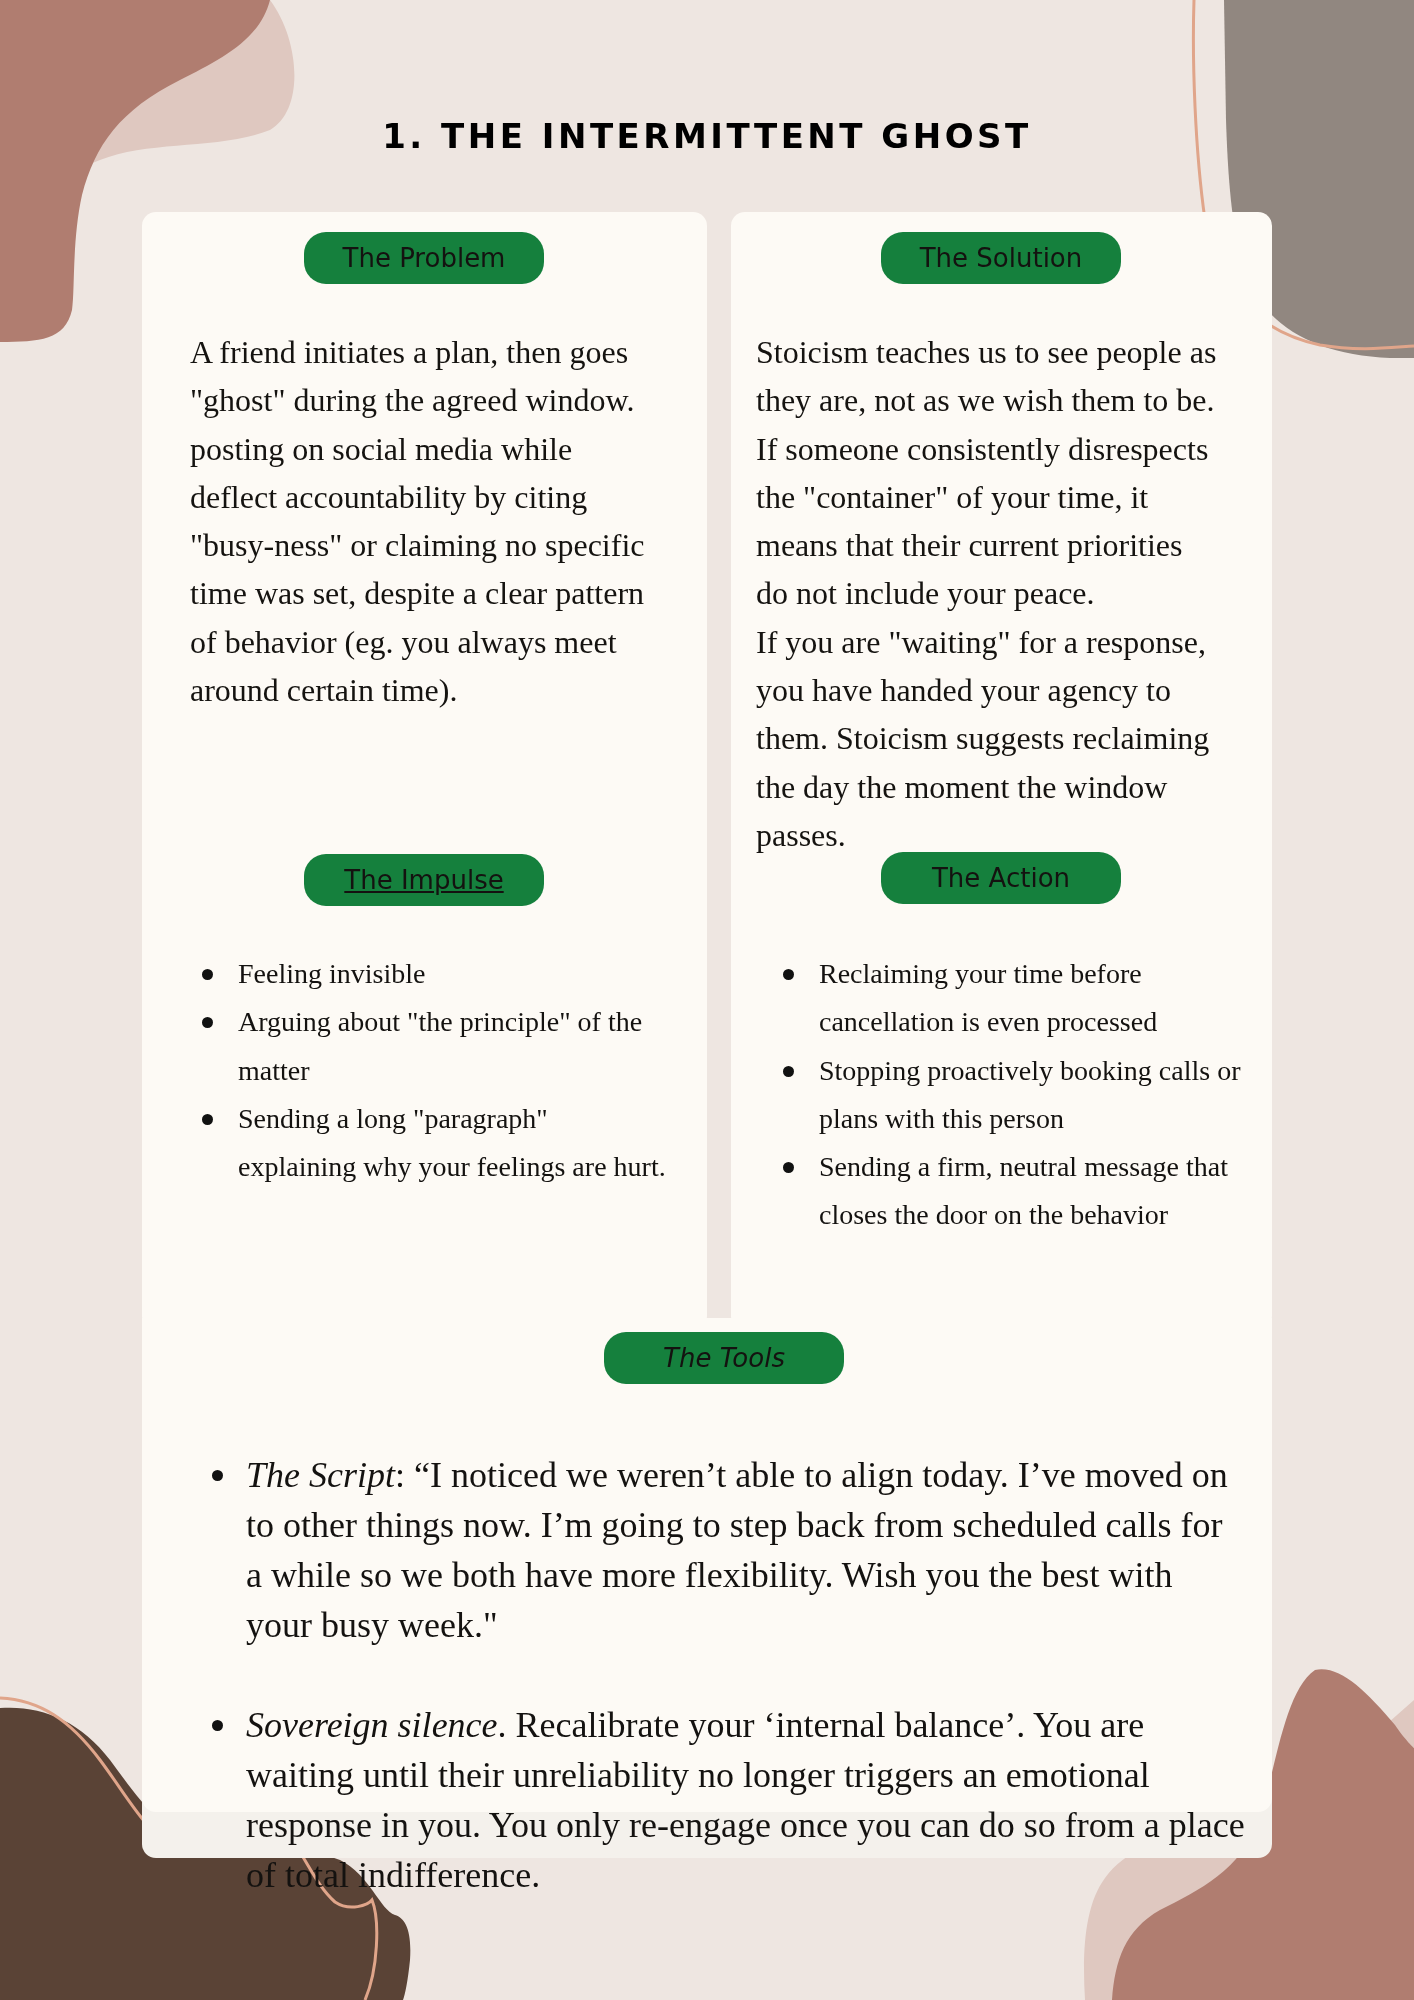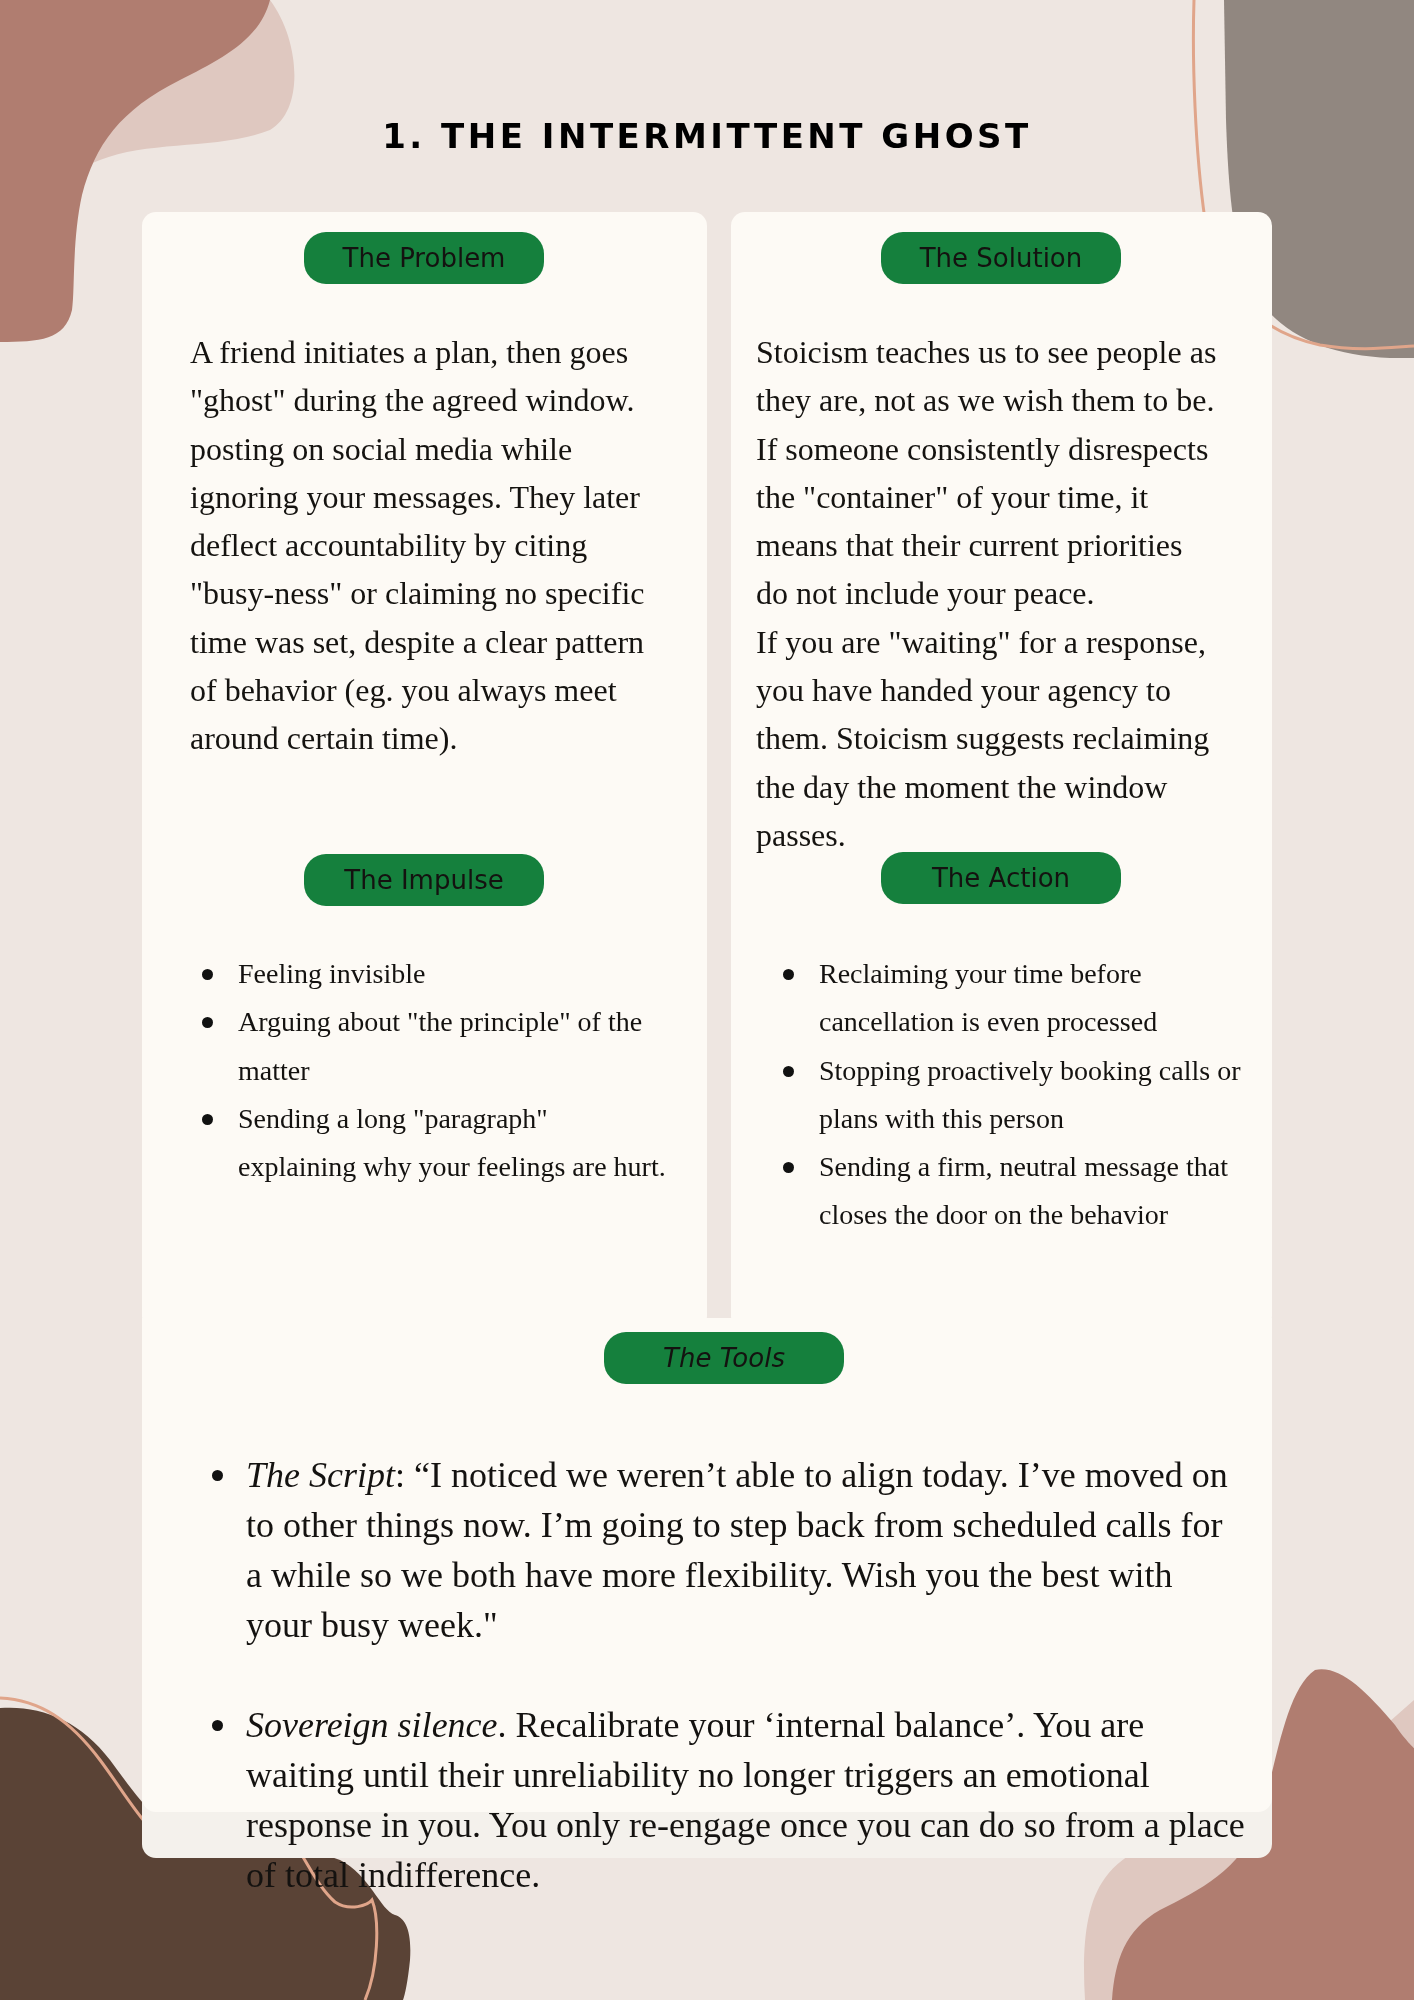--- a/index.html
+++ b/index.html
@@ -69,28 +69,27 @@
 <div class="underlay"></div>
 
 <div class="card left">
   <div class="pill" style="left:162px; top:20px; width:240px;">
     <span>The Problem</span>
   </div>
   <div class="text" style="left:48px; top:116px; width:510px;">
     <div>A friend initiates a plan, then goes</div>
     <div>"ghost" during the agreed window.</div>
     <div>posting on social media while</div>
-    <div>ignoring your messages. They later</div>
     <div>deflect accountability by citing</div>
     <div>"busy-ness" or claiming no specific</div>
     <div>time was set, despite a clear pattern</div>
     <div>of behavior (eg. you always meet</div>
     <div>around certain time).</div>
   </div>
-  <div class="pill" style="left:162px; top:642px; width:240px;">
+  <div class="pill" style="left:162px; top:642px; width:240px;text-decoration:underline;">
     <span>The Impulse</span>
   </div>
   <ul class="blist" style="left:48px; top:738px; width:480px;">
     <li>Feeling invisible</li>
     <li>Arguing about "the principle" of the matter</li>
     <li>Sending a long "paragraph" explaining why your feelings are hurt.</li>
   </ul>
 </div>
 
 <div class="card right">

